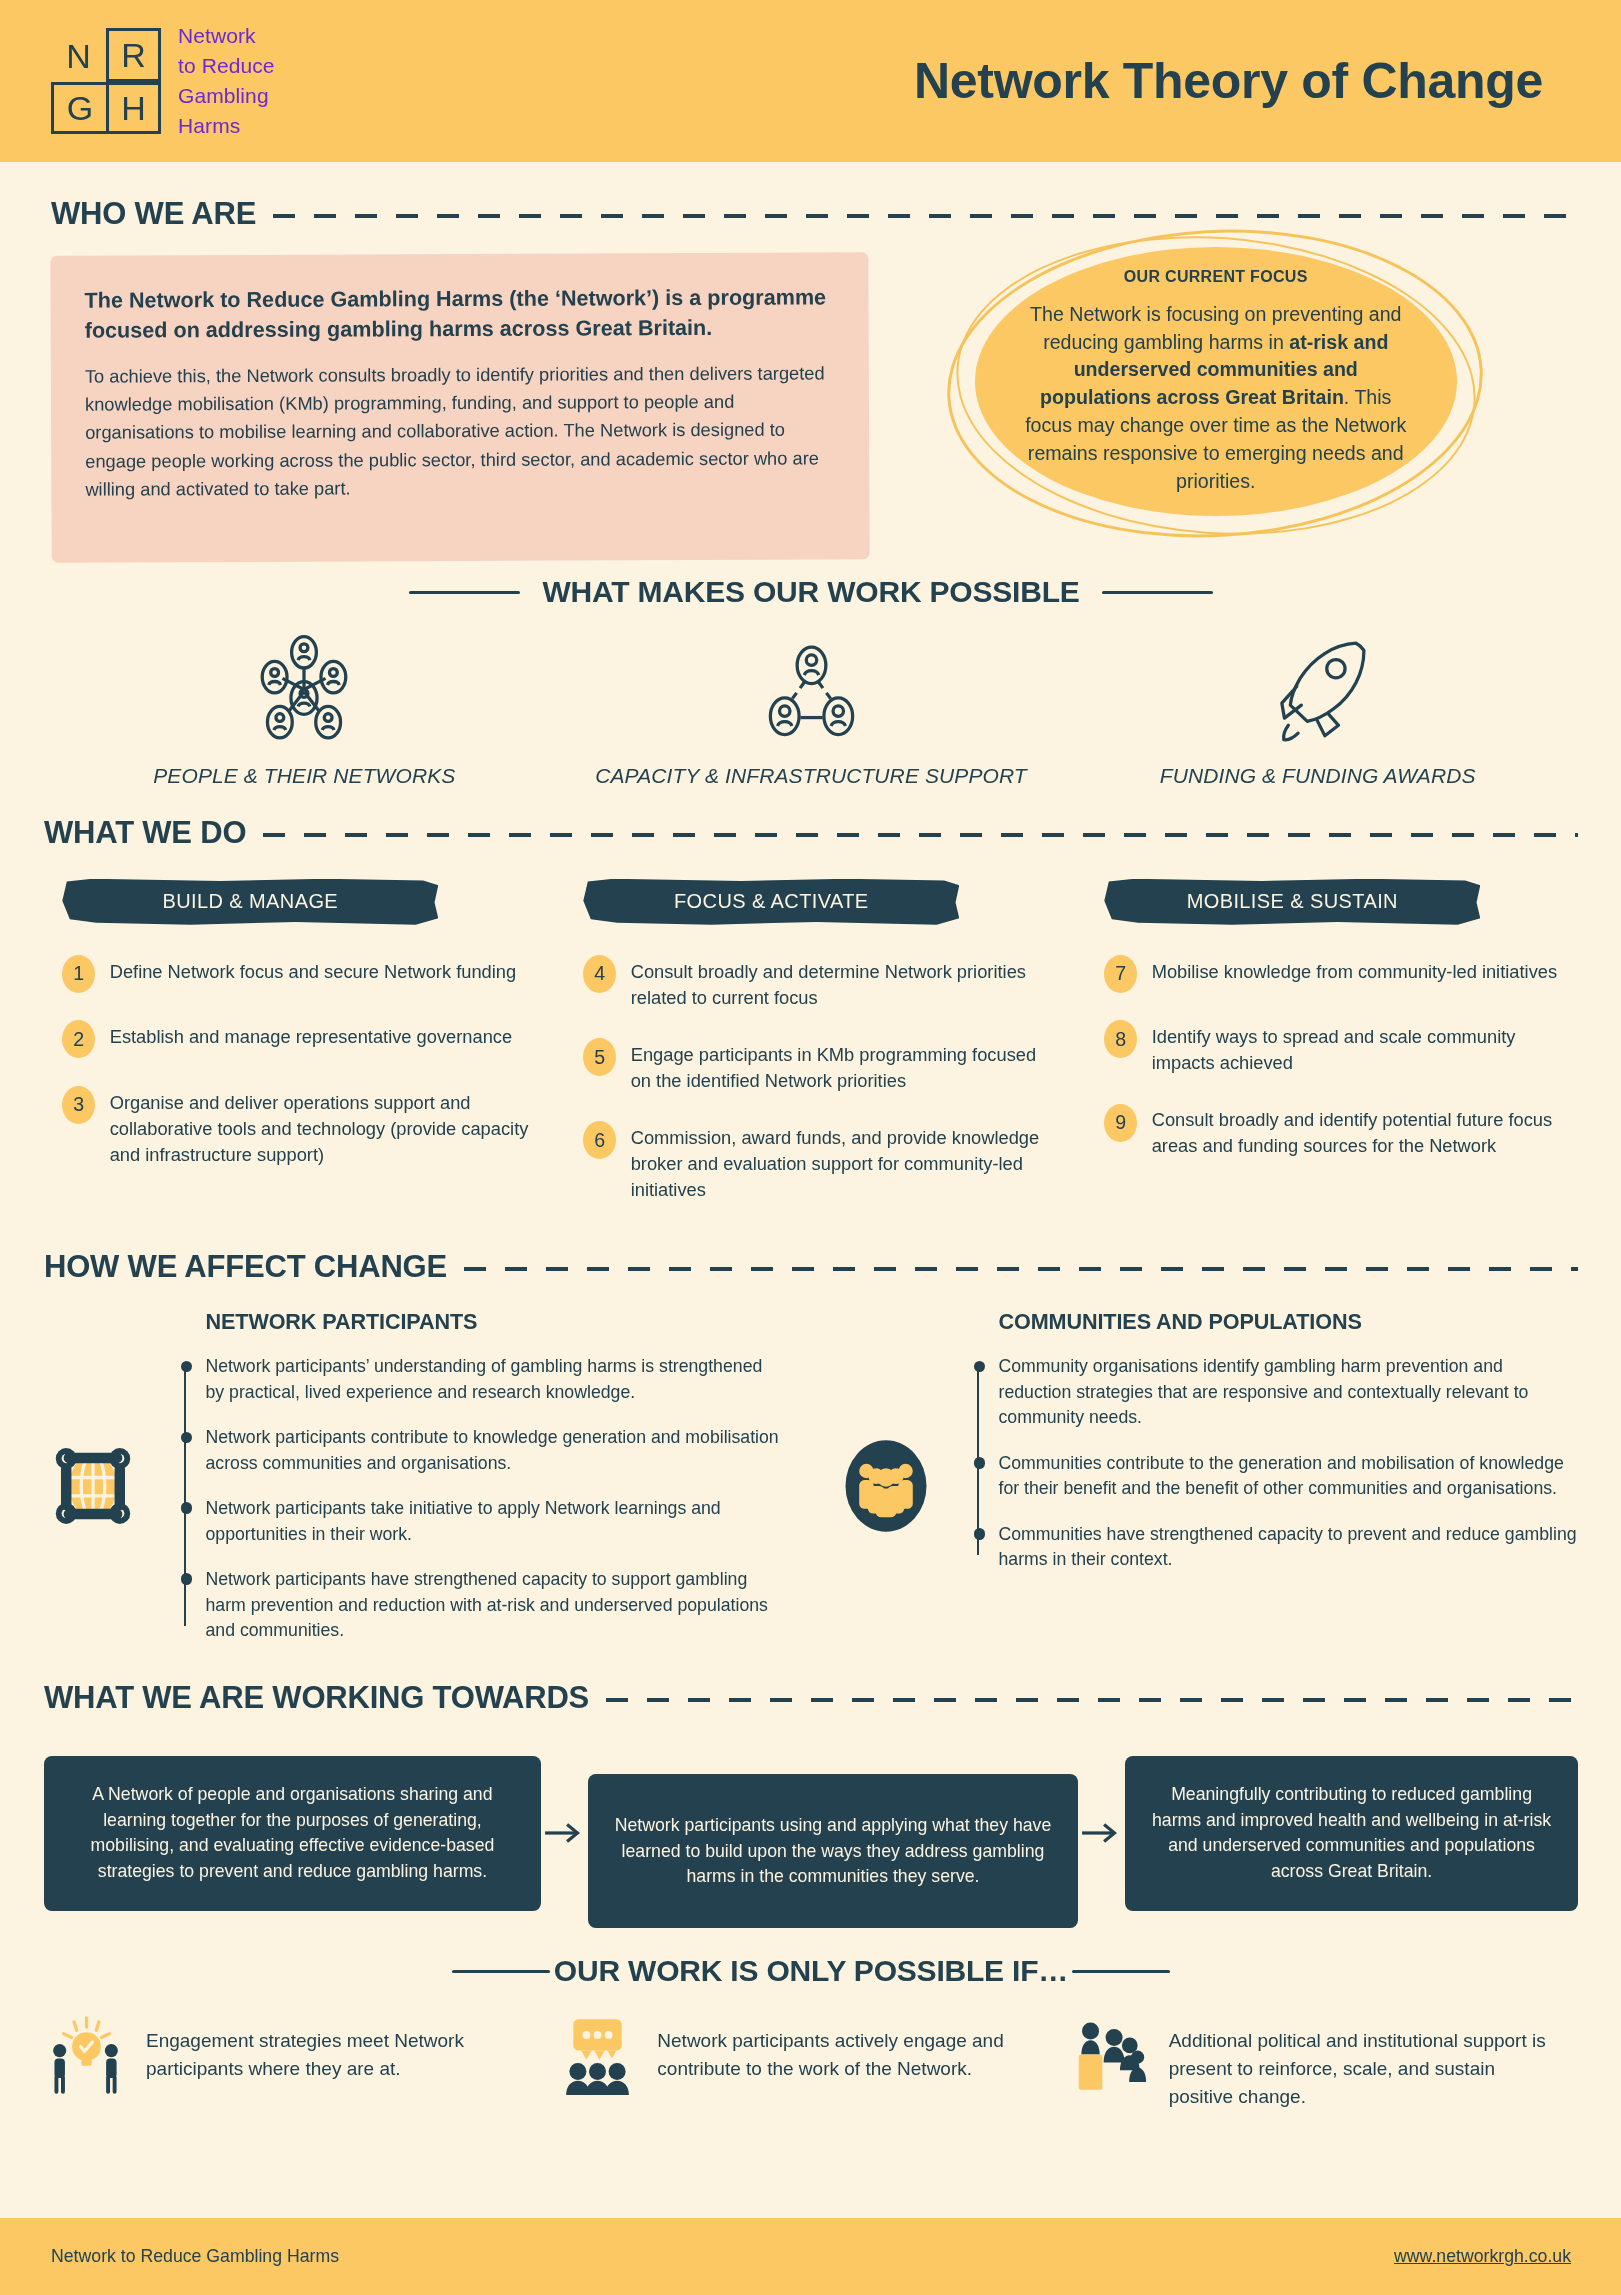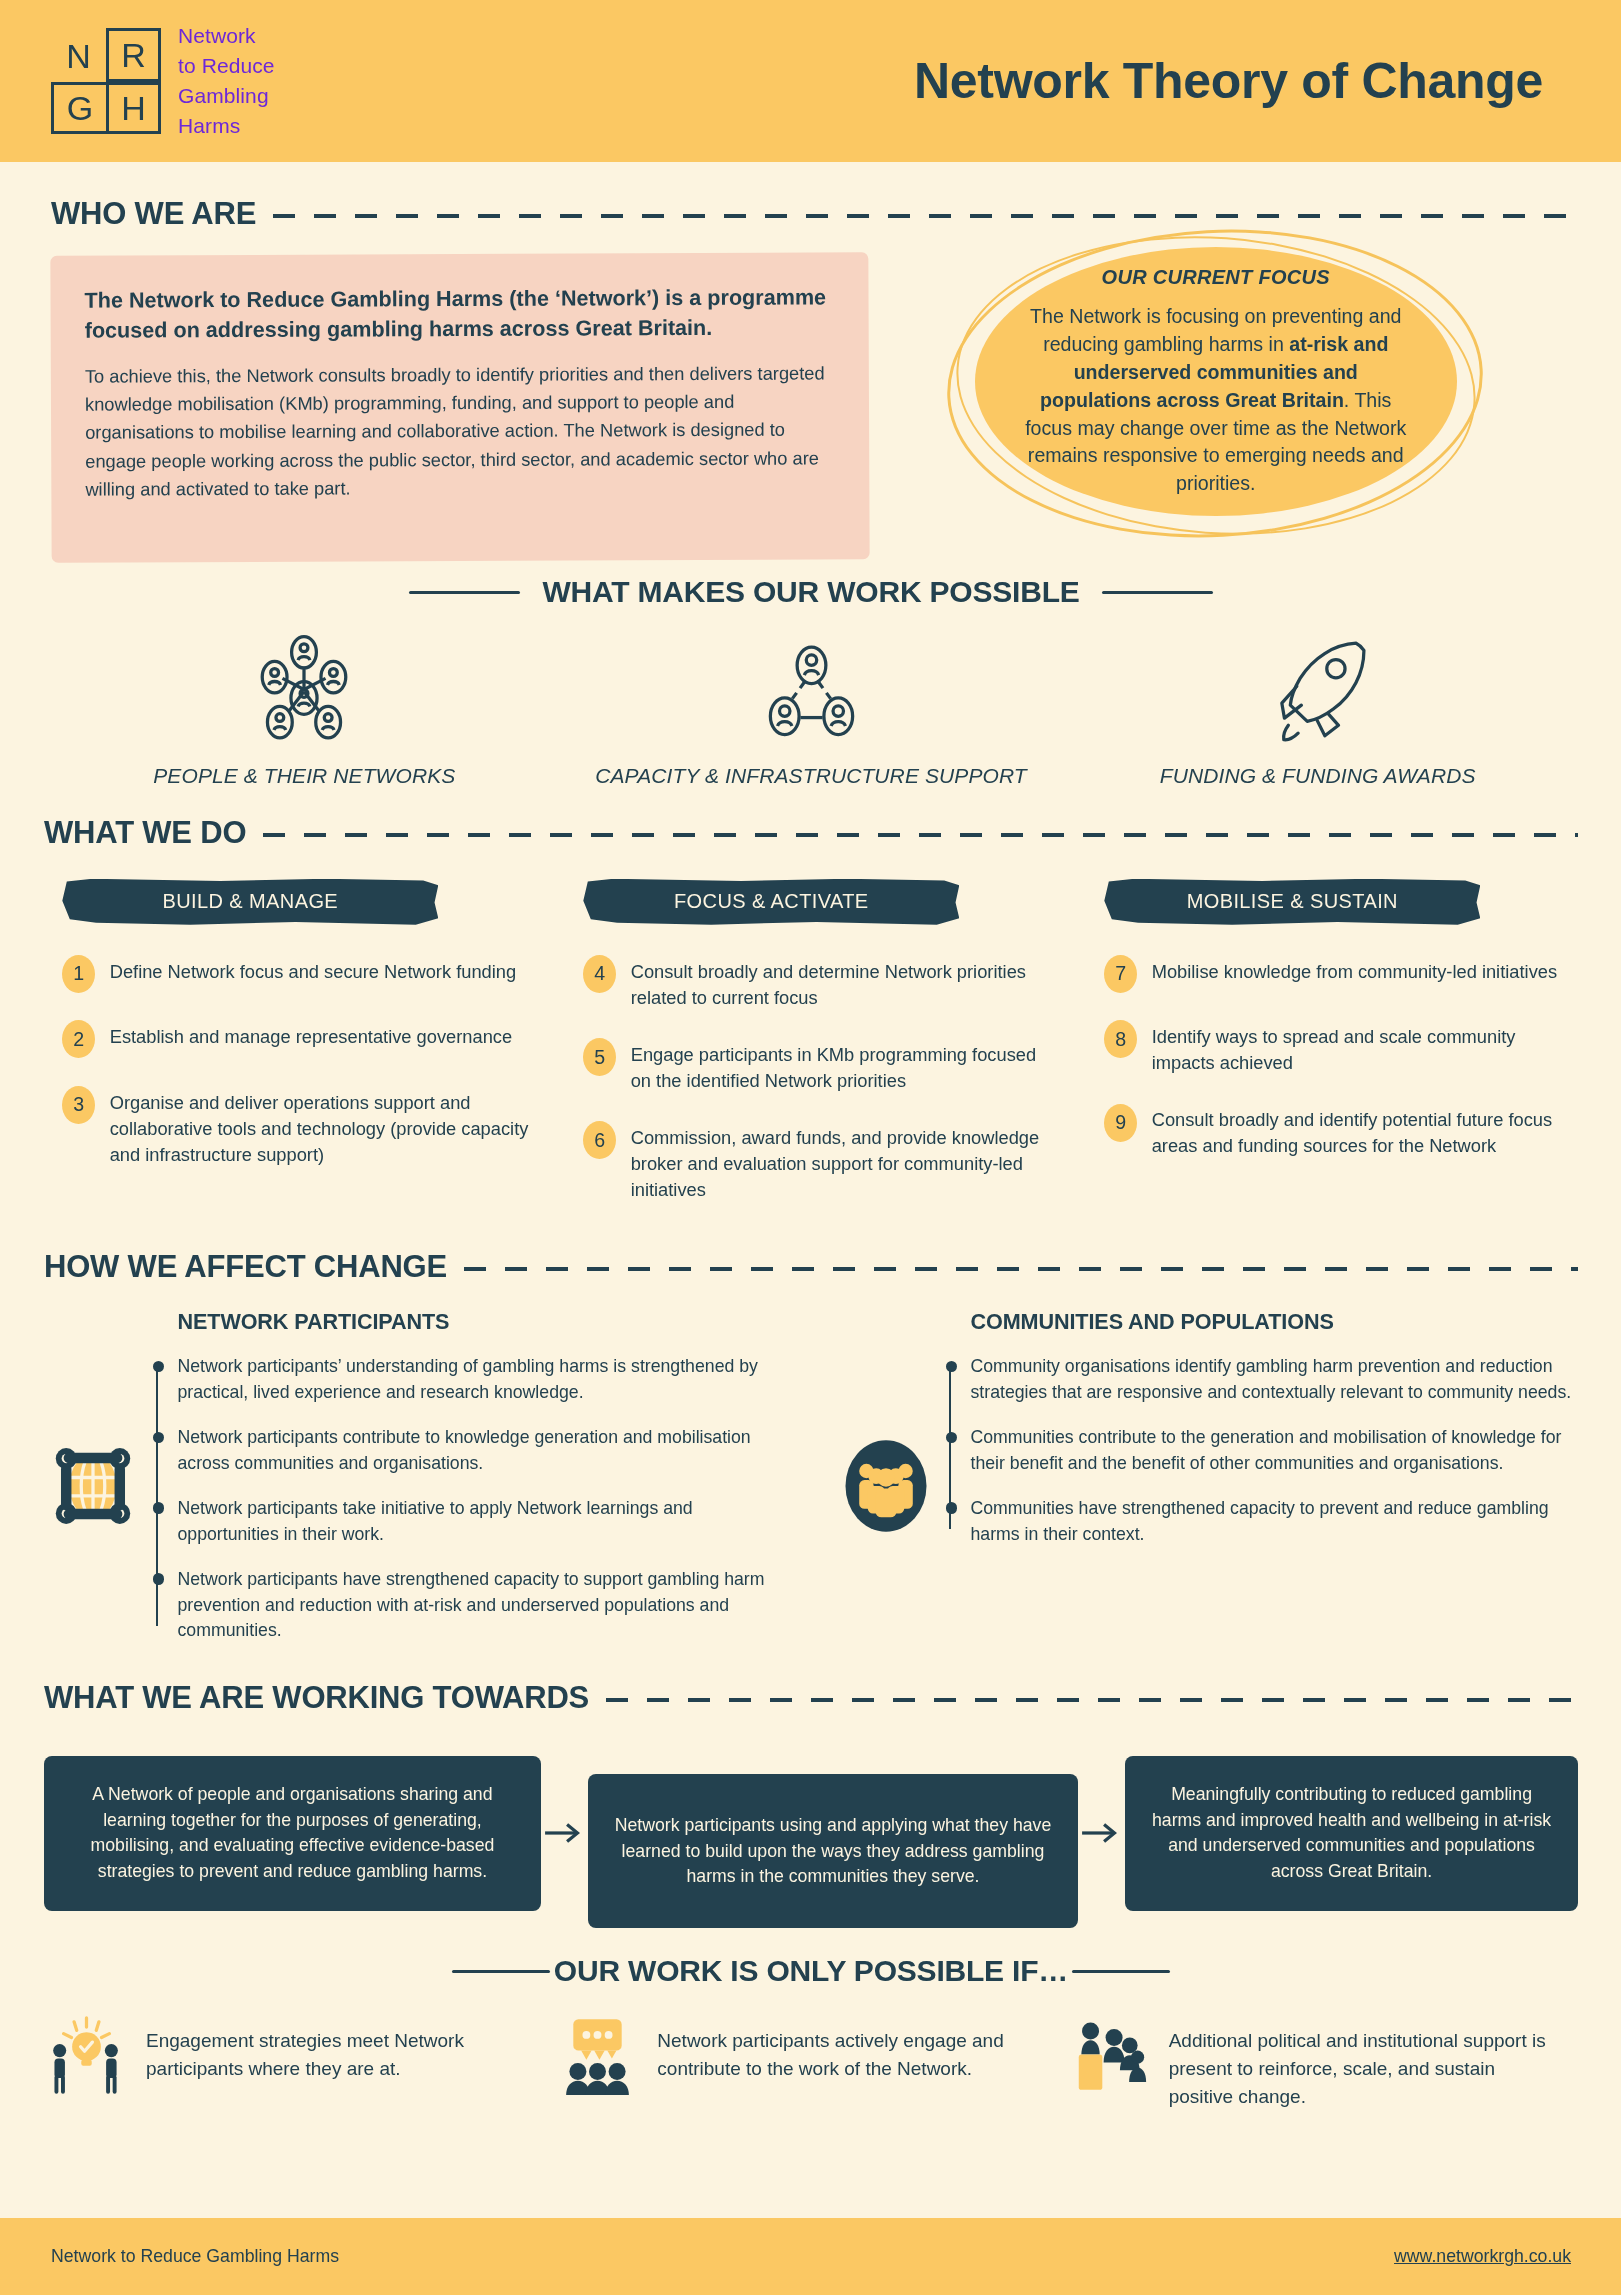--- a/index.html
+++ b/index.html
@@ -71,21 +71,21 @@
     position: absolute; left: 9.2px; top: 6.5px; right: 6.5px; bottom: 3.9px;
     border: 2.6px solid #F6C35B; border-radius: 50%;
     transform: rotate(4deg);
   }
   .oval-fill {
     position: absolute; left: 27.5px; top: 17px; right: 26px; bottom: 21px;
     background: #FBC863; border-radius: 50%;
     display: flex; flex-direction: column; align-items: center; justify-content: center;
     text-align: center; padding: 0 41px;
   }
-  .oval-fill h4 { font-size: 20px; font-weight: bold; letter-spacing: 0.3px; margin-bottom: 14.4px; font-style: italic; }
+  .oval-fill h4 { font-size: 16px; font-weight: bold; letter-spacing: 0.3px; margin-bottom: 14.4px; }
   .oval-fill p { font-size: 19.6px; line-height: 1.42; }
   .oval-fill b { font-weight: bold; }
 
   
   .possible-wrap { padding: 14.4px 51px 0 51px; }
   .possible-head { display: flex; align-items: center; justify-content: center; gap: 22px; }
   .possible-head .solid-line { width: 111px; }
   .possible-head .title { font-size: 30px; font-weight: bold; letter-spacing: -0.2px; }
   .possible-cols { display: flex; margin-top: 25px; }
   .possible-col { flex: 1; display: flex; flex-direction: column; align-items: center; }
@@ -109,21 +109,21 @@
   .num-bubble {
     flex: 0 0 auto; width: 33px; height: 38px; background: #FBC863;
     border-radius: 50%; display: flex; align-items: center; justify-content: center;
     font-size: 19.6px; color: #23414F;
   }
   .do-text { font-size: 18.3px; line-height: 1.42; padding-top: 3.9px; }
 
   
   .affect-wrap { padding: 18.3px 44px 0 44px; }
   .affect-cols { display: flex; margin-top: 23.6px; }
-  .affect-col { flex: 1; display: flex; gap: 8px; }
+  .affect-col { flex: 1; display: flex; gap: 36px; }
   .affect-col.right { padding-left: 52px; }
   .aff-icon { flex: 0 0 auto; width: 98px; display: flex; align-items: center; justify-content: center; }
   .aff-body { flex: 1; }
   .aff-title { font-size: 21.6px; font-weight: bold; letter-spacing: -0.1px; margin-bottom: 19.6px; padding-left: 27.5px; }
   .bullets { position: relative; padding-left: 27.5px; }
   .bullets::before {
     content: ""; position: absolute; left: 5.9px; top: 10.5px; bottom: 18.3px;
     width: 2px; background: #23414F;
   }
   .bullet { position: relative; font-size: 17.7px; line-height: 1.45; margin-bottom: 19.6px; }

